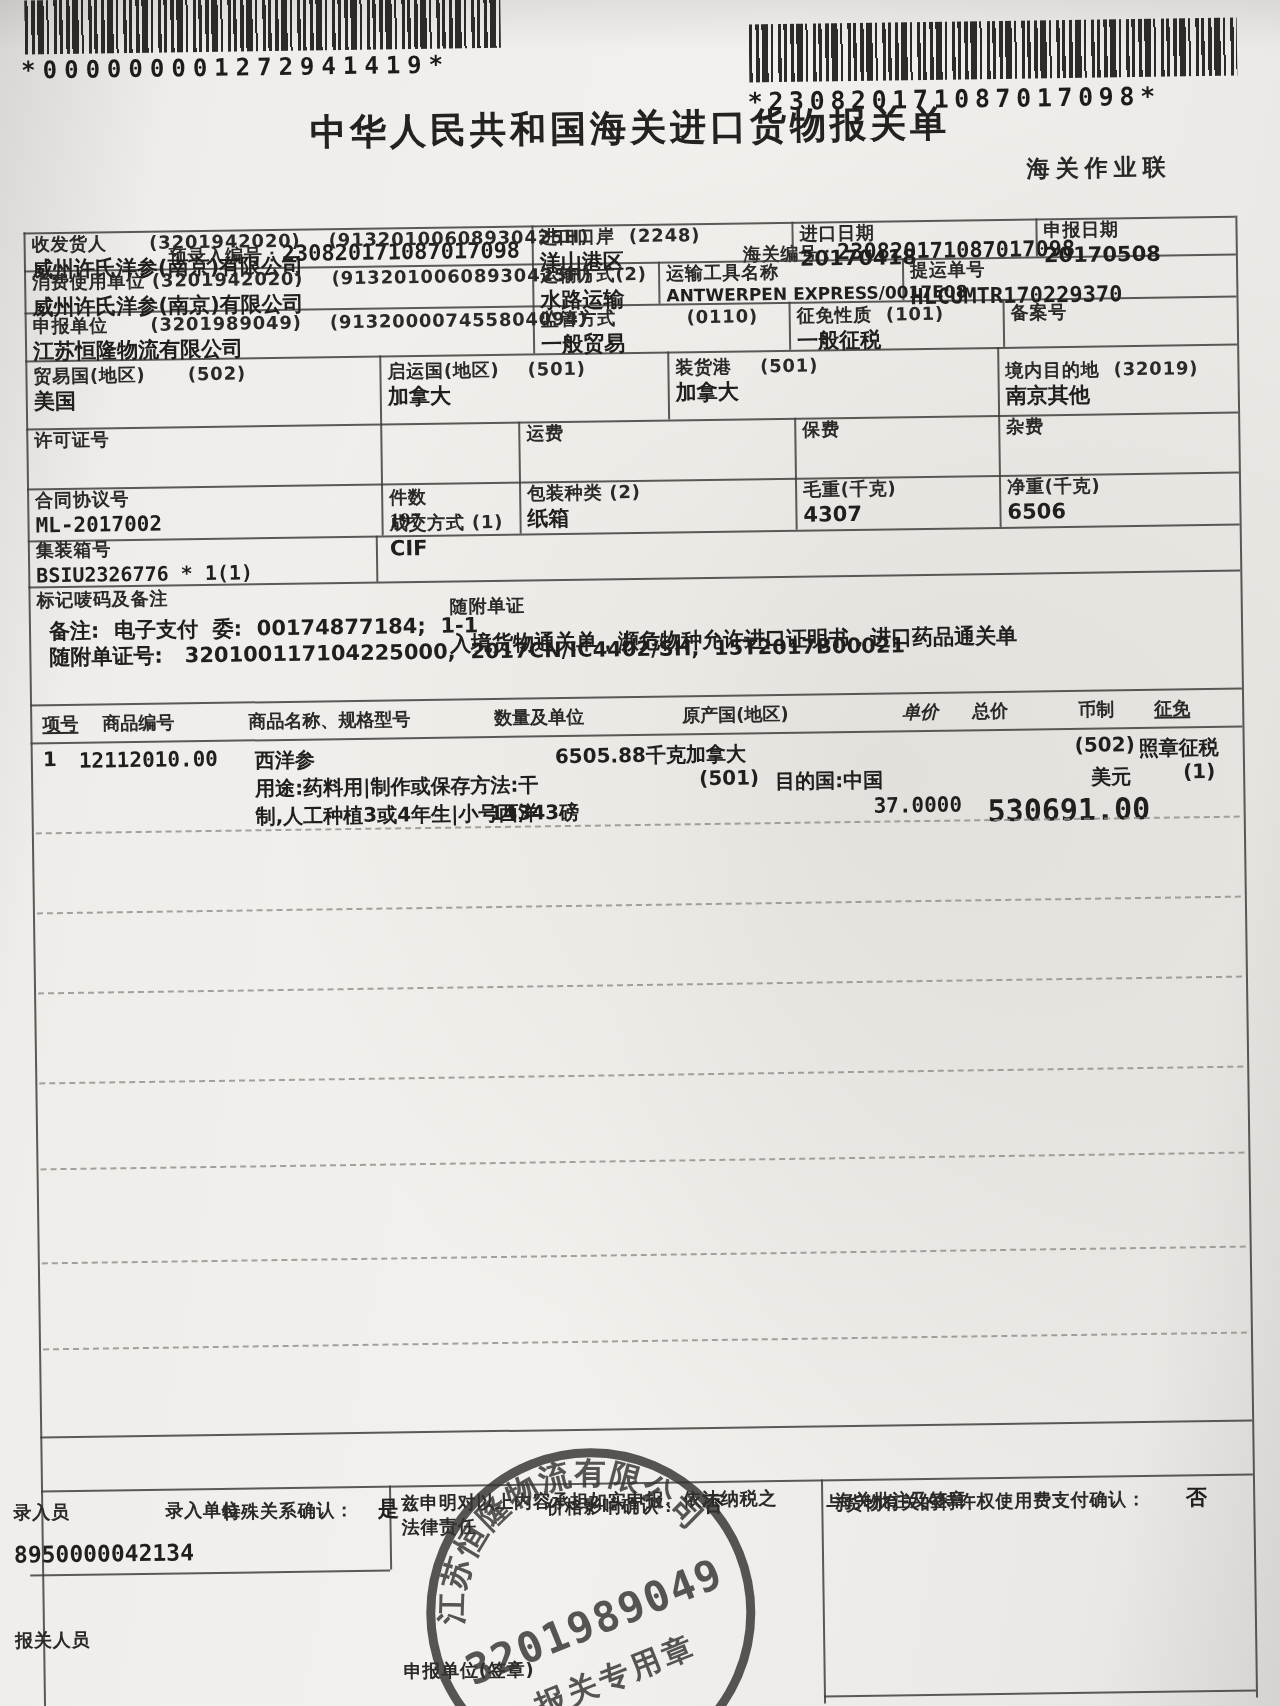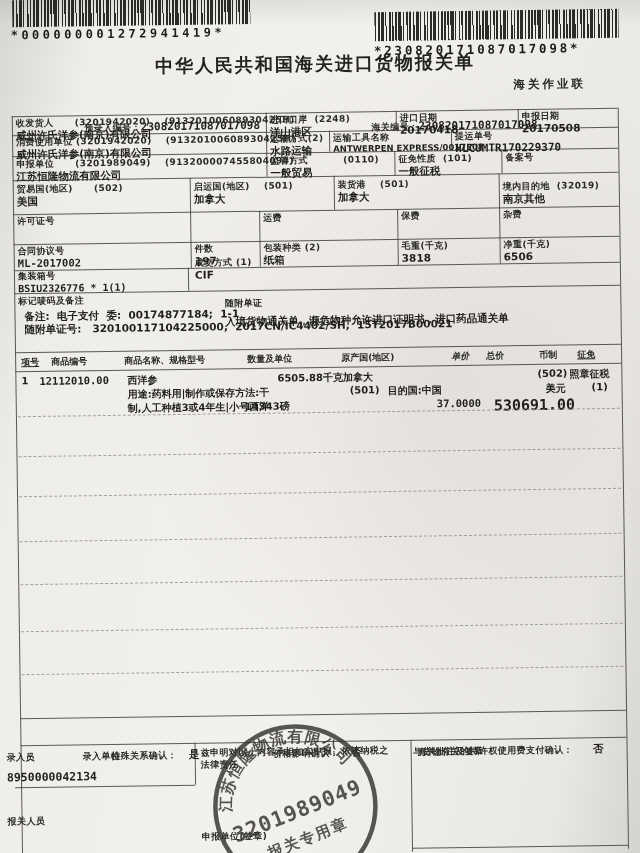--- a/index.html
+++ b/index.html
@@ -181,31 +181,31 @@
     </div>
     <div class="cell" style="left:506px;top:212px;width:112px;">
       <div class="lbl">杂费</div>
       <div class="val"></div>
     </div>
 
     <div class="cell" style="left:20px;top:242px;width:170px;">
       <div class="lbl">合同协议号</div>
       <div class="val mono" style="font-size:10.5px;">ML-2017002</div>
     </div>
-    <div class="cell" style="left:197px;top:242px;width:62px;">
+    <div class="cell" style="left:197px;top:242px;width:62px;font-family:Liberation Serif, serif;">
       <div class="lbl">件数</div>
       <div class="val">197</div>
     </div>
     <div class="cell" style="left:266px;top:242px;width:130px;">
       <div class="lbl">包装种类 (2)</div>
       <div class="val">纸箱</div>
     </div>
     <div class="cell" style="left:404px;top:242px;width:94px;">
       <div class="lbl">毛重(千克)</div>
-      <div class="val">3818</div>
+      <div class="val">4307</div>
     </div>
     <div class="cell" style="left:506px;top:242px;width:112px;">
       <div class="lbl">净重(千克)</div>
       <div class="val">6506</div>
     </div>
 
     <div class="cell" style="left:20px;top:267px;width:168px;">
       <div class="lbl">集装箱号</div>
       <div class="val mono" style="font-size:10px;">BSIU2326776 * 1(1)</div>
     </div>

